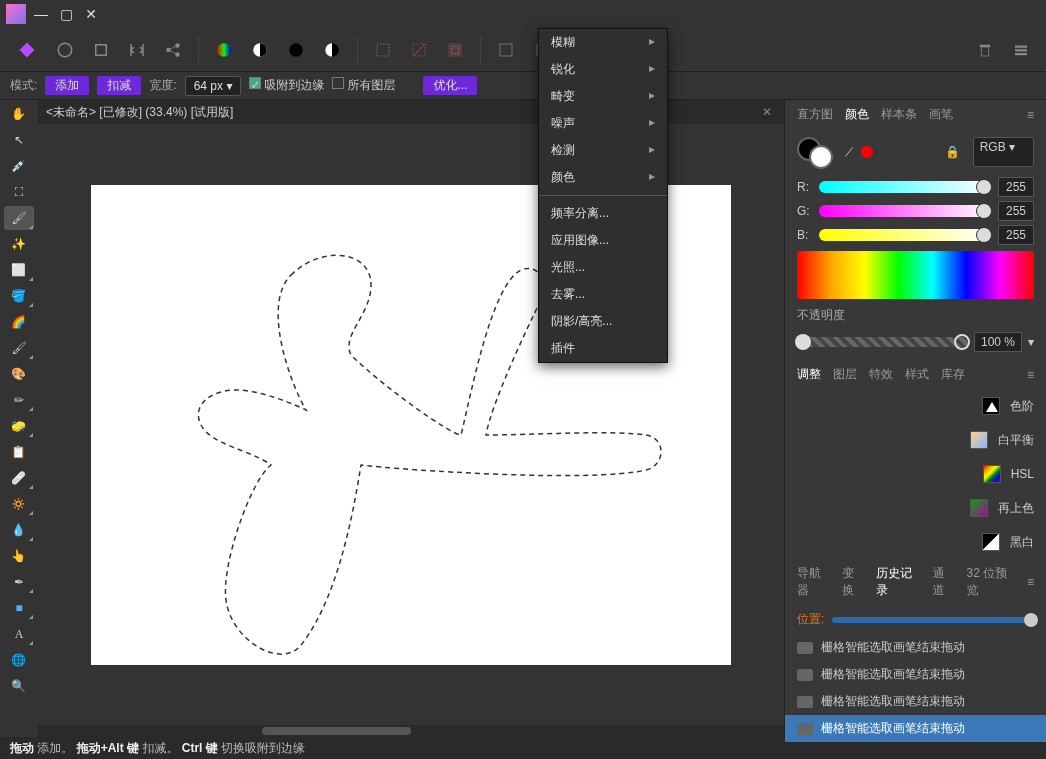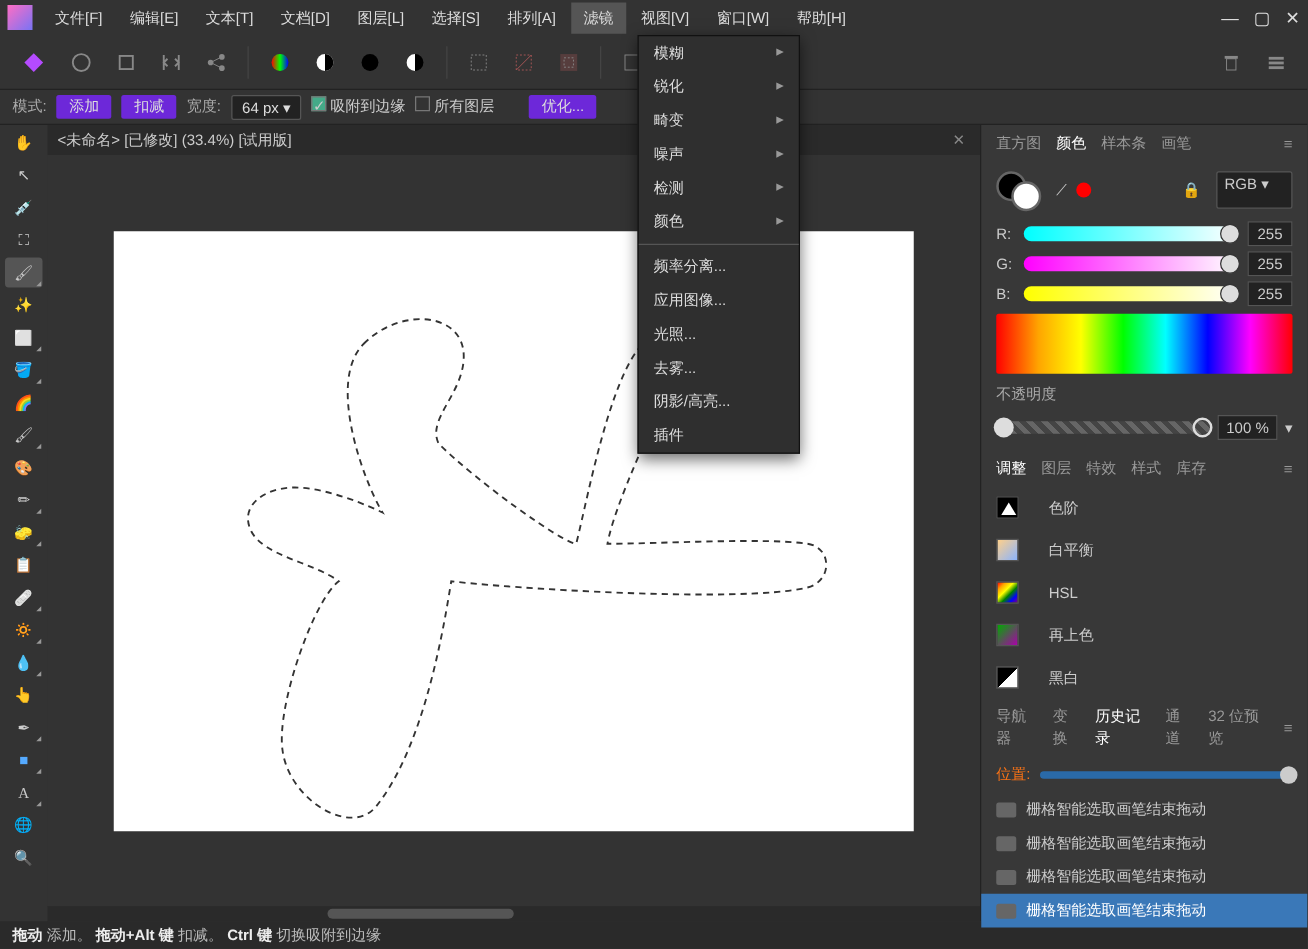--- a/index.html
+++ b/index.html
@@ -71,65 +71,52 @@
 .slider-row .thumb { position: absolute; right: -2px; top: -2px; width: 16px; height: 16px; background: #ddd; border-radius: 50%; border: 1px solid #333; }
 .slider-row .val { width: 36px; background: #222; border: 1px solid #555; text-align: center; padding: 2px 4px; color: #ccc; }
 .hue-rect { width: 100%; height: 48px; background: linear-gradient(90deg, red, orange, yellow, lime, cyan, blue, magenta, red); margin-top: 6px; border-radius: 2px; }
 .opacity-row { display: flex; align-items: center; gap: 6px; margin-top: 8px; }
 .opacity-row .lbl { color: #aaa; }
 .opacity-row .track-op { flex: 1; height: 10px; background: repeating-linear-gradient(45deg,#666 0 4px,#444 4px 8px); border-radius: 5px; position: relative; }
 .opacity-row .track-op .handle-l { position: absolute; left: -2px; top: -3px; width: 16px; height: 16px; background: #ddd; border-radius: 50%; }
 .opacity-row .track-op .handle-r { position: absolute; right: -2px; top: -3px; width: 16px; height: 16px; border: 2px solid #ddd; border-radius: 50%; }
 .opacity-row .val { width: 48px; background: #222; border: 1px solid #555; text-align: center; padding: 2px 0; color: #ccc; }
 
-.adjust-panel .adj-item { display: flex; align-items: center; gap: 24px; padding: 8px 12px; }
+.adjust-panel .adj-item { display: flex; align-items: center; gap: 10px; padding: 8px 12px; justify-content: flex-end; }
 .adj-swatch { width: 18px; height: 18px; border: 1px solid #555; }
 .adj-swatch.levels { background: #000; position: relative; }
 .adj-swatch.levels::after { content: ""; position: absolute; left: 3px; bottom: 2px; width: 0; height: 0; border-left: 6px solid transparent; border-right: 6px solid transparent; border-bottom: 10px solid #fff; }
 .adj-swatch.wb { background: linear-gradient(135deg,#ffd08a,#8ab4ff); }
 .adj-swatch.hsl { background: linear-gradient(135deg,red,orange,yellow,green,blue,purple); }
 .adj-swatch.recolor { background: linear-gradient(135deg,#0a0,#a0a); }
 .adj-swatch.bw { background: linear-gradient(135deg,#000 50%,#fff 50%); }
 
 .hist-panel .pos-row { display: flex; align-items: center; gap: 8px; padding: 6px 12px; }
 .hist-panel .pos-row .lbl { color: #f97316; }
 .hist-panel .pos-row .track-h { flex: 1; height: 6px; background: #2a6aa8; border-radius: 3px; position: relative; }
 .hist-panel .pos-row .track-h .hdl { position: absolute; right: -4px; top: -4px; width: 14px; height: 14px; background: #ccc; border-radius: 50%; }
 .hist-item { display: flex; align-items: center; gap: 8px; padding: 5px 12px; color: #ccc; }
 .hist-item.sel { background: #3a78b8; color: #fff; }
 .hist-icon { width: 16px; height: 12px; background: #666; border-radius: 2px; }
 
 
-.dropdown-menu { position: absolute; top: 28px; left: 510px; width: 130px; background: #2f2f2f; border: 1px solid #111; box-shadow: 0 4px 12px rgba(0,0,0,0.6); z-index: 100; }
+.dropdown-menu { position: absolute; top: 28px; left: 538px; width: 130px; background: #2f2f2f; border: 1px solid #111; box-shadow: 0 4px 12px rgba(0,0,0,0.6); z-index: 100; }
 .dropdown-menu .mi { padding: 5px 12px; color: #ddd; display: flex; justify-content: space-between; cursor: pointer; }
 .dropdown-menu .msep { height: 1px; background: #555; margin: 4px 0; }
 .dropdown-menu .arrow { color: #999; }
 
 
 .statusbar { height: 22px; display: flex; align-items: center; padding: 0 10px; background: #2a2a2a; color: #bbb; font-size: 12px; }
 .statusbar b { color: #eee; font-weight: bold; }
 </style>
 </head>
 <body>
 
 <div class="titlebar">
   <div class="app-logo"></div>
-  <div class="menubar">
-    <div class="menu-item">文件[F]</div>
-    <div class="menu-item">编辑[E]</div>
-    <div class="menu-item">文本[T]</div>
-    <div class="menu-item">文档[D]</div>
-    <div class="menu-item">图层[L]</div>
-    <div class="menu-item">选择[S]</div>
-    <div class="menu-item">排列[A]</div>
-    <div class="menu-item active">滤镜</div>
-    <div class="menu-item">视图[V]</div>
-    <div class="menu-item">窗口[W]</div>
-    <div class="menu-item">帮助[H]</div>
-  </div>
   <div class="window-controls">
     <span>—</span>
     <span>▢</span>
     <span>✕</span>
   </div>
 </div>
 
 <div class="toolbar">
   <div class="tool-btn big">
       <svg viewBox="0 0 24 24">

